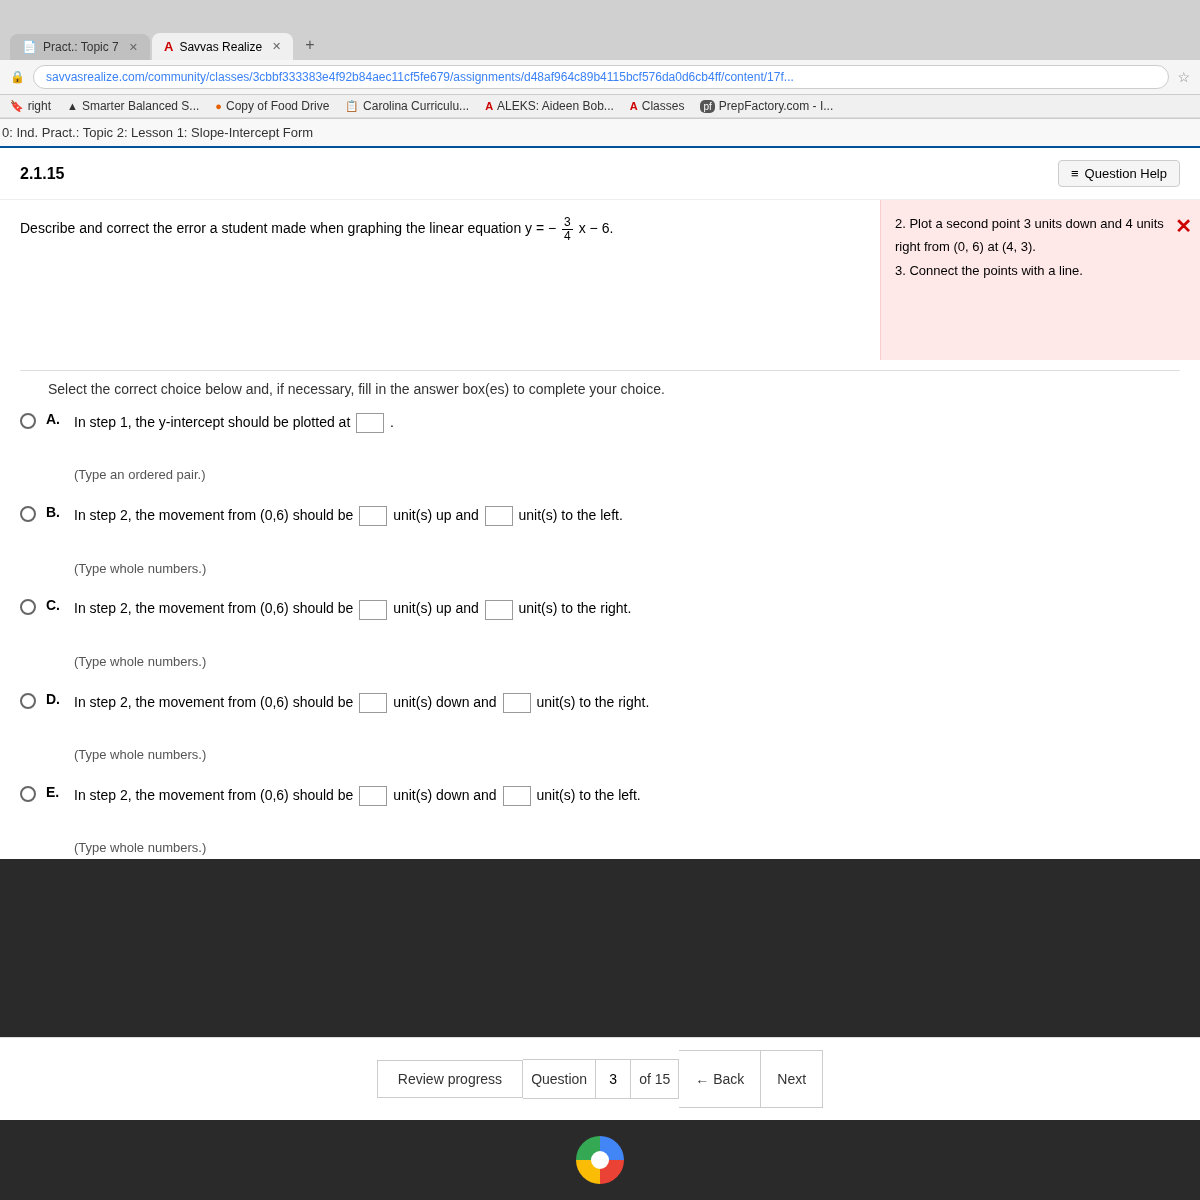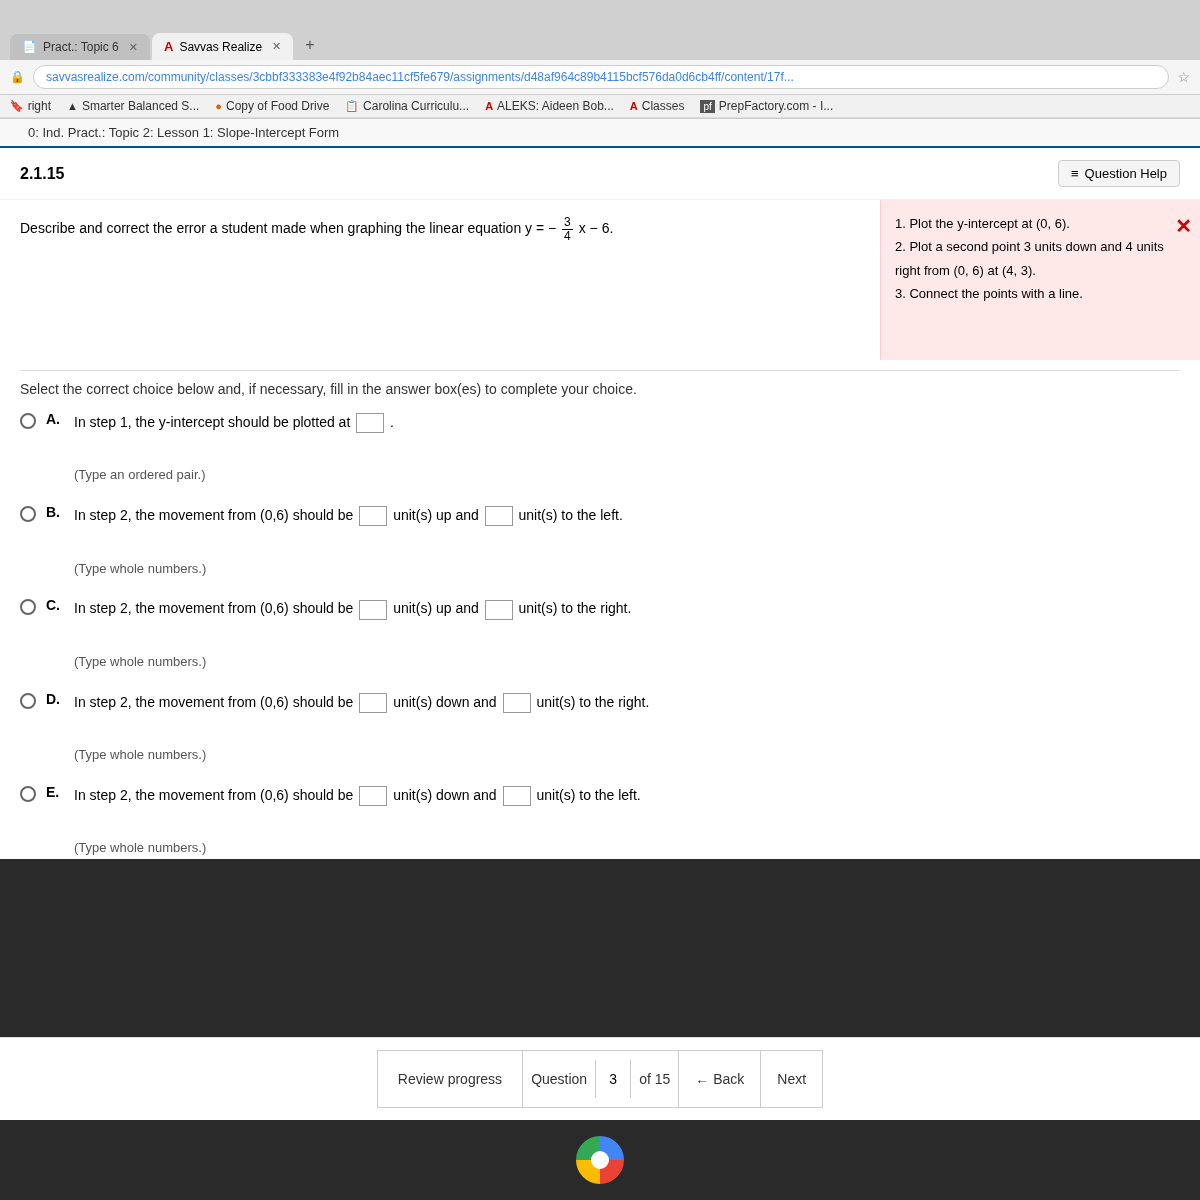--- a/index.html
+++ b/index.html
@@ -111,21 +111,21 @@
       color: #333;
     }
 
     .bookmark-icon {
       font-size: 11px;
     }
 
     
     .page-header {
       background: #f8f8f8;
-      padding: 6px 28px;
+      padding: 6px 2px;
       font-size: 13px;
       color: #333;
       border-bottom: 2px solid #00529b;
     }
 
     
     .main-content {
       background: white;
       min-height: 600px;
       padding: 0;
@@ -217,20 +217,21 @@
       border: none;
       border-top: 1px solid #ddd;
       margin: 10px 20px;
     }
 
     .instruction-text {
       padding: 0 20px;
       font-size: 14px;
       margin-bottom: 14px;
       color: #333;
+      margin-left: 28px;
     }
 
     .choices {
       padding: 0 20px;
     }
 
     .choice-item {
       display: flex;
       align-items: flex-start;
       gap: 10px;
@@ -284,20 +285,21 @@
       justify-content: center;
       align-items: center;
       background: white;
       border-top: 1px solid #ddd;
       padding: 12px 20px;
       gap: 0;
     }
 
     .footer-inner {
       display: flex;
+      align-items: center;
       gap: 0;
     }
 
     .review-progress-btn {
       background: white;
       border: 1px solid #ccc;
       padding: 10px 20px;
       cursor: pointer;
       font-size: 14px;
       color: #333;
@@ -381,21 +383,21 @@
       background: white;
     }
   </style>
 </head>
 <body>
 
 <div class="browser-chrome">
   <div class="tab-bar">
     <div class="tab">
       <span>📄</span>
-      <span>Pract.: Topic 6</span>
+      <span>Pract.: Topic 7</span>
       <span class="tab-close">✕</span>
     </div>
     <div class="tab active">
       <span style="font-weight:bold;font-size:13px;color:#c00;">A</span>
       <span>Savvas Realize</span>
       <span class="tab-close">✕</span>
     </div>
     <button class="tab-add">+</button>
   </div>
 
@@ -424,21 +426,21 @@
     </div>
     <div class="bookmark-item">
       <span class="bookmark-icon" style="color:#c00;font-weight:bold;">A</span>
       <span>ALEKS: Aideen Bob...</span>
     </div>
     <div class="bookmark-item">
       <span class="bookmark-icon" style="color:#c00;font-weight:bold;">A</span>
       <span>Classes</span>
     </div>
     <div class="bookmark-item">
-      <span class="bookmark-icon" style="font-size:10px;background:#555;color:white;padding:1px 3px;border-radius:0;">pf</span>
+      <span class="bookmark-icon" style="font-size:10px;background:#555;color:white;padding:1px 3px;border-radius:5px;">pf</span>
       <span>PrepFactory.com - I...</span>
     </div>
   </div>
 </div>
 
 <div class="page-header">
   <span>0: Ind. Pract.: Topic 2: Lesson 1: Slope-Intercept Form</span>
 </div>
 
 <div class="main-content">
@@ -457,21 +459,20 @@
         <span>Describe and correct the error a student made when graphing the linear equation y = −</span>
         <span class="fraction">
           <span class="num">3</span>
           <span class="den">4</span>
         </span>
         <span>x − 6.</span>
       </div>
     </div>
 
     <div class="sidebar-instructions">
-      <div>1. Plot the y-intercept at (0, 6).</div>
       <div>2. Plot a second point 3 units down and 4 units right from (0, 6) at (4, 3).</div>
       <div>3. Connect the points with a line.</div>
       <span class="sidebar-x">✕</span>
     </div>
   </div>
 
   <hr class="divider">
 
   <p class="instruction-text">Select the correct choice below and, if necessary, fill in the answer box(es) to complete your choice.</p>
 

